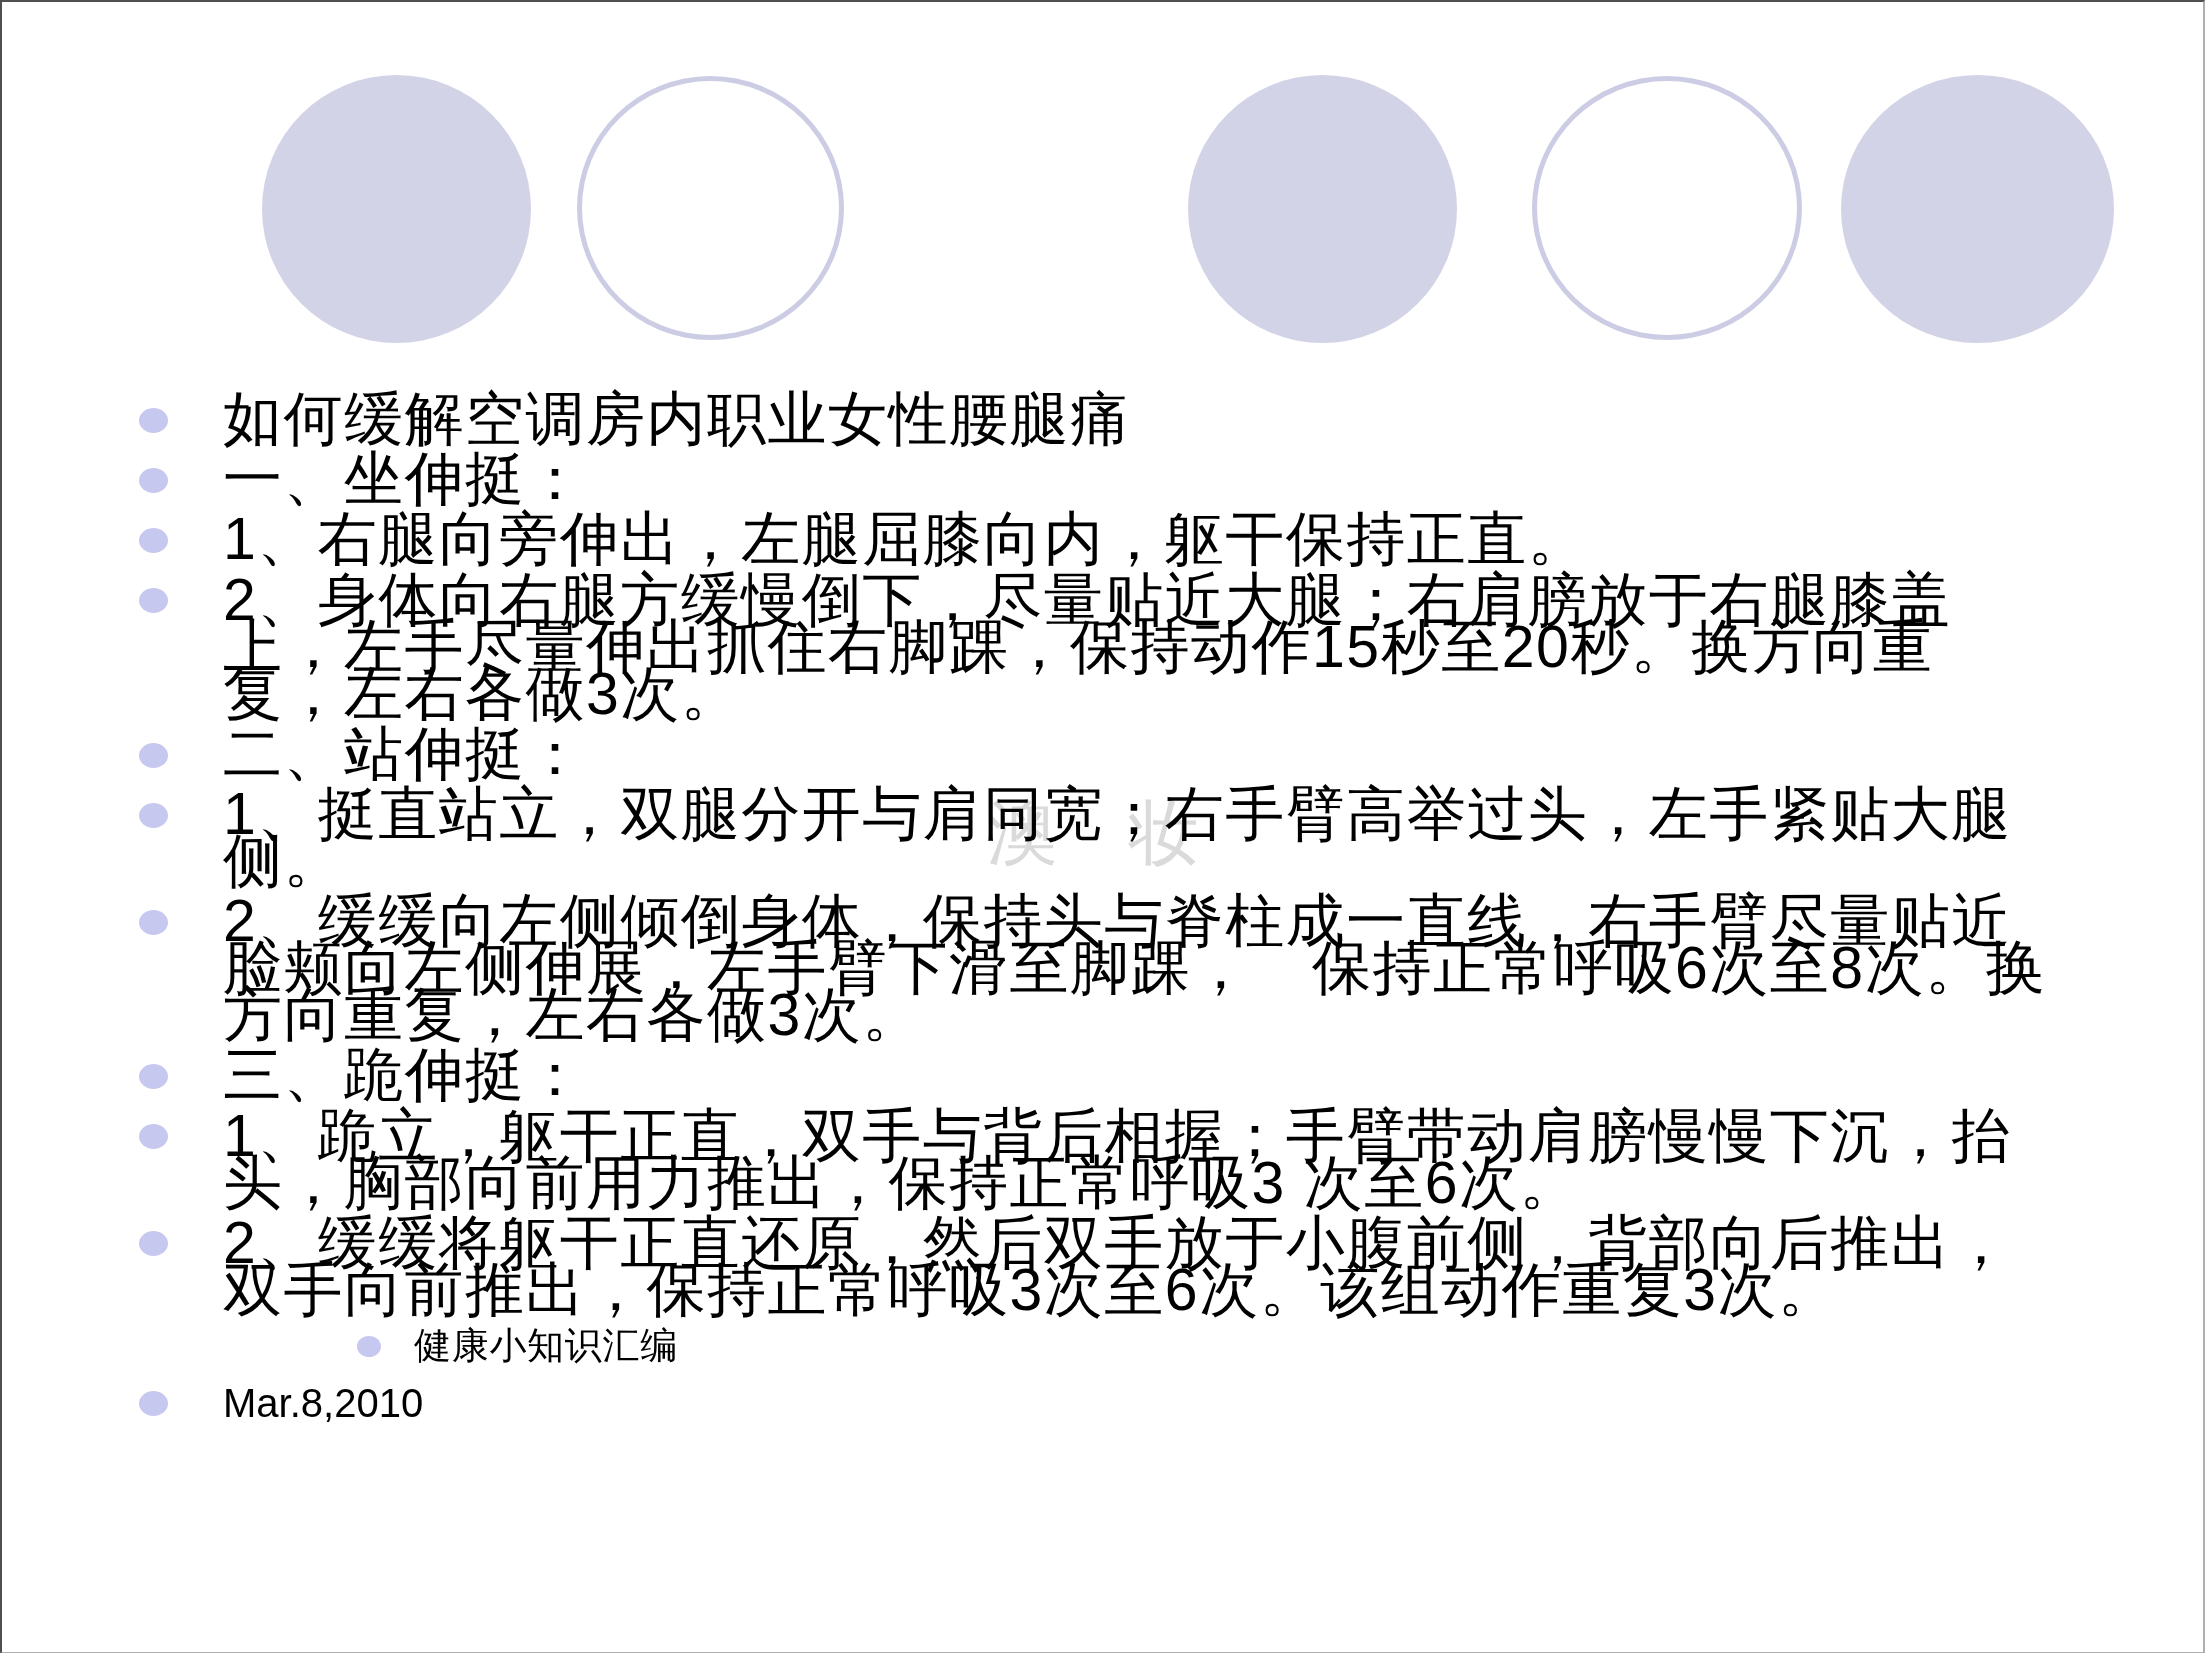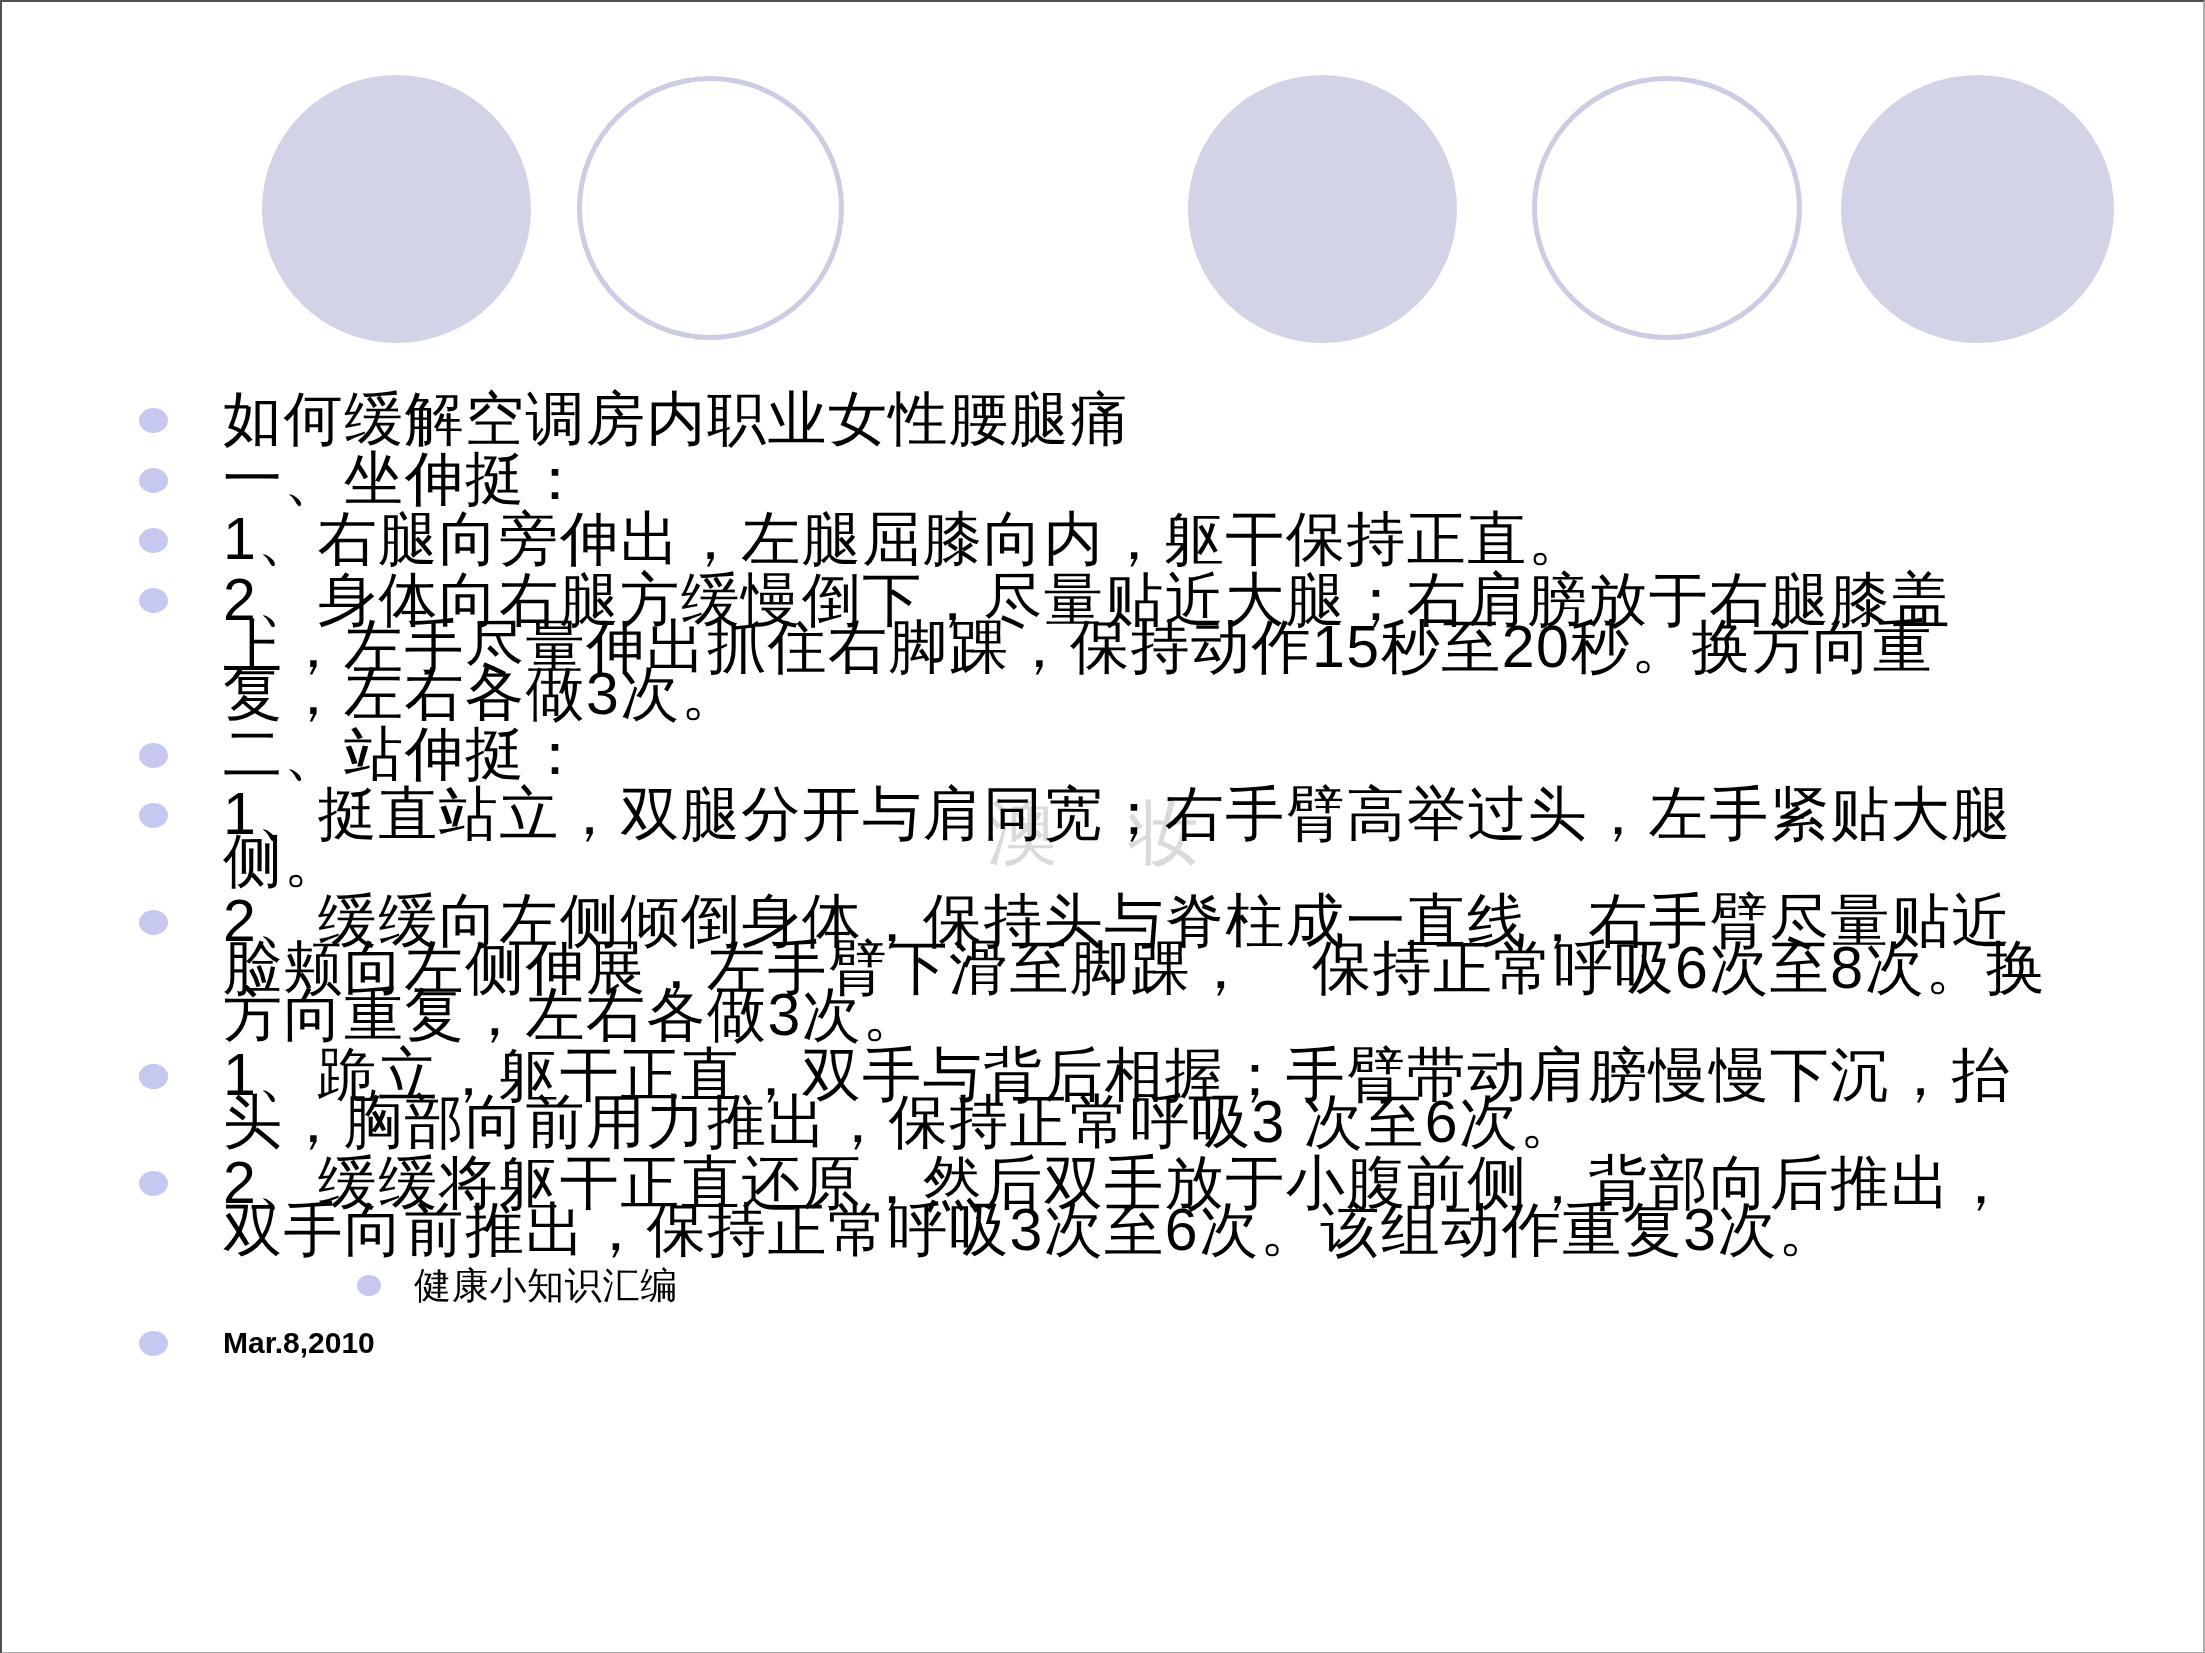--- a/index.html
+++ b/index.html
@@ -55,23 +55,22 @@
   }
   .content li.sub{
     margin-left:218px;
     padding-left:57px;
     font-size:37px;line-height:38px;
     letter-spacing:0.7px;
     margin-bottom:13px;
   }
   .content li.sub .bullet{width:24px;height:21px;top:8.8px;}
   .content li.date{
-    font-size:30px;line-height:50px;letter-spacing:0;
+    font-size:40px;line-height:50px;letter-spacing:0;
     font-family:"Liberation Sans","DejaVu Sans",sans-serif;
-    font-weight:bold;
   }
   .content li.date .bullet{top:13.2px;}
 </style>
 </head>
 <body>
 
 <div class="slide" style="--page-bg: #ffffff; --border-dark: #4f4f4f; --border-light: #aeaeae; --circle-fill: #d3d3e8; --circle-stroke: #cccce4; --bullet-color: #c7c8f0; --watermark-color: #dadada; color: rgb(0, 0, 0);">
 
   <div class="circle filled c1"></div>
   <div class="circle outline c2"></div>
@@ -82,21 +81,21 @@
   <div class="watermark">澳妆</div>
 
   <ul class="content">
       <li class=""><span class="bullet"></span><span>如何缓解空调房内职业女性腰腿痛</span></li>
       <li class=""><span class="bullet"></span><span>一、坐伸挺：</span></li>
       <li class=""><span class="bullet"></span><span>1、右腿向旁伸出，左腿屈膝向内，躯干保持正直。</span></li>
       <li class=""><span class="bullet"></span><span>2、身体向右腿方缓慢倒下，尽量贴近大腿；右肩膀放于右腿膝盖上，左手尽量伸出抓住右脚踝，保持动作15秒至20秒。换方向重复，左右各做3次。</span></li>
       <li class=""><span class="bullet"></span><span>二、站伸挺：</span></li>
       <li class=""><span class="bullet"></span><span>1、挺直站立，双腿分开与肩同宽；右手臂高举过头，左手紧贴大腿侧。</span></li>
       <li class=""><span class="bullet"></span><span>2、缓缓向左侧倾倒身体，保持头与脊柱成一直线，右手臂尽量贴近脸颊向左侧伸展，左手臂下滑至脚踝，　保持正常呼吸6次至8次。换方向重复，左右各做3次。</span></li>
-      <li class=""><span class="bullet"></span></li>
+      <li class=""><span class="bullet"></span><span>三、跪伸挺：</span></li>
       <li class=""><span class="bullet"></span><span>1、跪立，躯干正直，双手与背后相握；手臂带动肩膀慢慢下沉，抬头，胸部向前用力推出，保持正常呼吸3 次至6次。</span></li>
       <li class=""><span class="bullet"></span><span>2、缓缓将躯干正直还原，然后双手放于小腹前侧，背部向后推出，双手向前推出，保持正常呼吸3次至6次。该组动作重复3次。</span></li>
       <li class="sub"><span class="bullet"></span><span>健康小知识汇编</span></li>
       <li class="date"><span class="bullet"></span><span>Mar.8,2010</span></li>
     </ul>
 
 </div>
 
 
 </body></html>

